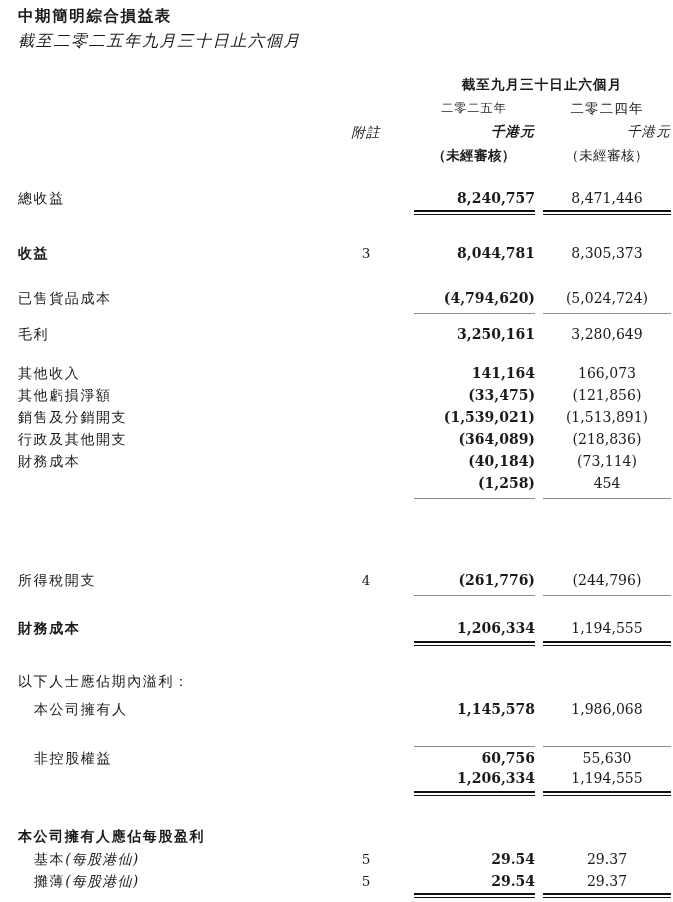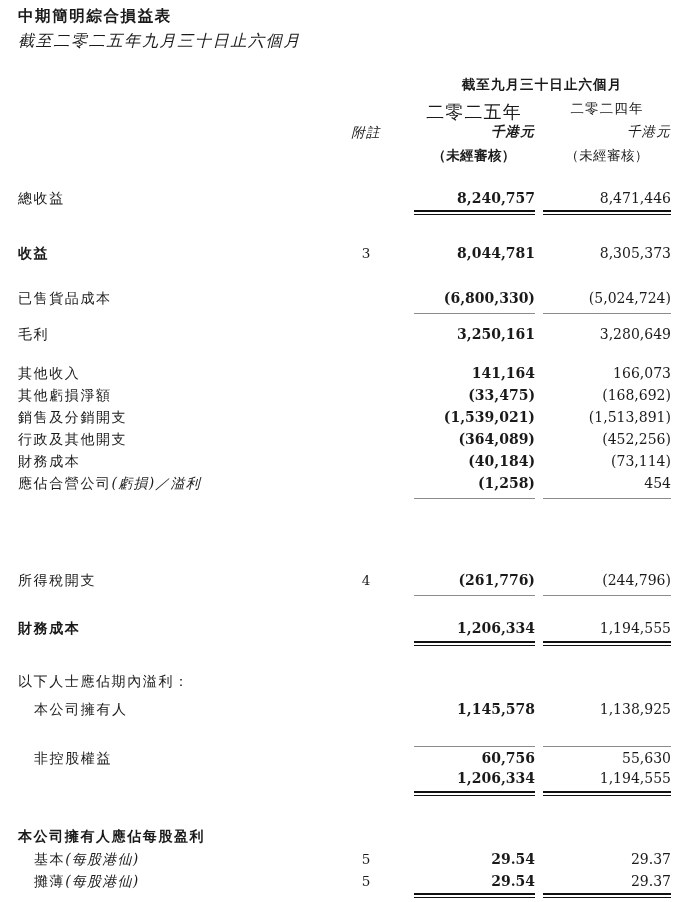--- a/index.html
+++ b/index.html
@@ -55,21 +55,21 @@
     font-weight: bold;
     letter-spacing: 1.1px;
     white-space: nowrap;
   }
   .hdr-year-cur {
     position: absolute;
     top: 100px;
     left: 413px;
     width: 122px;
     text-align: center;
-    font-size: 18px;
+    font-size: 12px;
     letter-spacing: 1.1px;
     white-space: nowrap;
   }
   .hdr-year-prev {
     position: absolute;
     top: 100px;
     left: 543px;
     width: 128px;
     text-align: center;
     font-size: 13.5px;
@@ -170,21 +170,21 @@
     text-align: right;
     font-size: 14px;
     font-weight: bold;
     white-space: nowrap;
   }
   .v-prev {
     position: absolute;
     left: 543px;
     top: 0;
     width: 128px;
-    text-align: right;
+    text-align: center;
     font-size: 14px;
     white-space: nowrap;
   }
 
   
   .rule {
     position: absolute;
     height: 1px;
     background: #8c8c8c;
   }
@@ -235,64 +235,63 @@
 
   <div class="row" style="top:245px;">
     <div class="label bold">收益</div>
     <div class="note">3</div>
     <div class="v-cur">8,044,781</div>
     <div class="v-prev">8,305,373</div>
   </div>
 
   <div class="row" style="top:290px;">
     <div class="label">已售貨品成本</div>
-    <div class="v-cur">(6,800,330)</div>
+    <div class="v-cur">(4,794,620)</div>
     <div class="v-prev">(5,024,724)</div>
   </div>
   <div class="rule cur" style="top:313px;"></div>
   <div class="rule prev" style="top:313px;"></div>
 
   <div class="row" style="top:326px;padding-left:34px;">
     <div class="label">毛利</div>
     <div class="v-cur">3,250,161</div>
     <div class="v-prev">3,280,649</div>
   </div>
 
   <div class="row" style="top:365px;">
     <div class="label">其他收入</div>
     <div class="v-cur">141,164</div>
     <div class="v-prev">166,073</div>
   </div>
 
   <div class="row" style="top:387px;">
     <div class="label">其他虧損淨額</div>
     <div class="v-cur">(33,475)</div>
-    <div class="v-prev">(168,692)</div>
+    <div class="v-prev">(121,856)</div>
   </div>
 
   <div class="row" style="top:409px;">
     <div class="label">銷售及分銷開支</div>
     <div class="v-cur">(1,539,021)</div>
     <div class="v-prev">(1,513,891)</div>
   </div>
 
   <div class="row" style="top:431px;">
     <div class="label">行政及其他開支</div>
     <div class="v-cur">(364,089)</div>
-    <div class="v-prev">(452,256)</div>
+    <div class="v-prev">(218,836)</div>
   </div>
 
   <div class="row" style="top:453px;padding-left:32px;">
     <div class="label">財務成本</div>
     <div class="v-cur">(40,184)</div>
     <div class="v-prev">(73,114)</div>
   </div>
 
   <div class="row" style="top:475px;">
-    <div class="label"><span>應佔合營公司</span><span class="ital">(虧損)／溢利</span></div>
     <div class="v-cur">(1,258)</div>
     <div class="v-prev">454</div>
   </div>
   <div class="rule cur" style="top:498px;"></div>
   <div class="rule prev" style="top:498px;"></div>
 
 
   <div class="row" style="top:572px;">
     <div class="label">所得稅開支</div>
     <div class="note">4</div>
@@ -310,21 +309,21 @@
   <div class="dblrule cur" style="top:641px;"></div>
   <div class="dblrule prev" style="top:641px;"></div>
 
   <div class="row" style="top:673px;">
     <div class="label">以下人士應佔期內溢利：</div>
   </div>
 
   <div class="row" style="top:701px;">
     <div class="label indent">本公司擁有人</div>
     <div class="v-cur">1,145,578</div>
-    <div class="v-prev">1,138,925</div>
+    <div class="v-prev">1,986,068</div>
   </div>
 
   <div class="row" style="top:750px;">
     <div class="label indent">非控股權益</div>
     <div class="v-cur">60,756</div>
     <div class="v-prev">55,630</div>
   </div>
   <div class="rule cur" style="top:746px;"></div>
   <div class="rule prev" style="top:746px;"></div>
 

